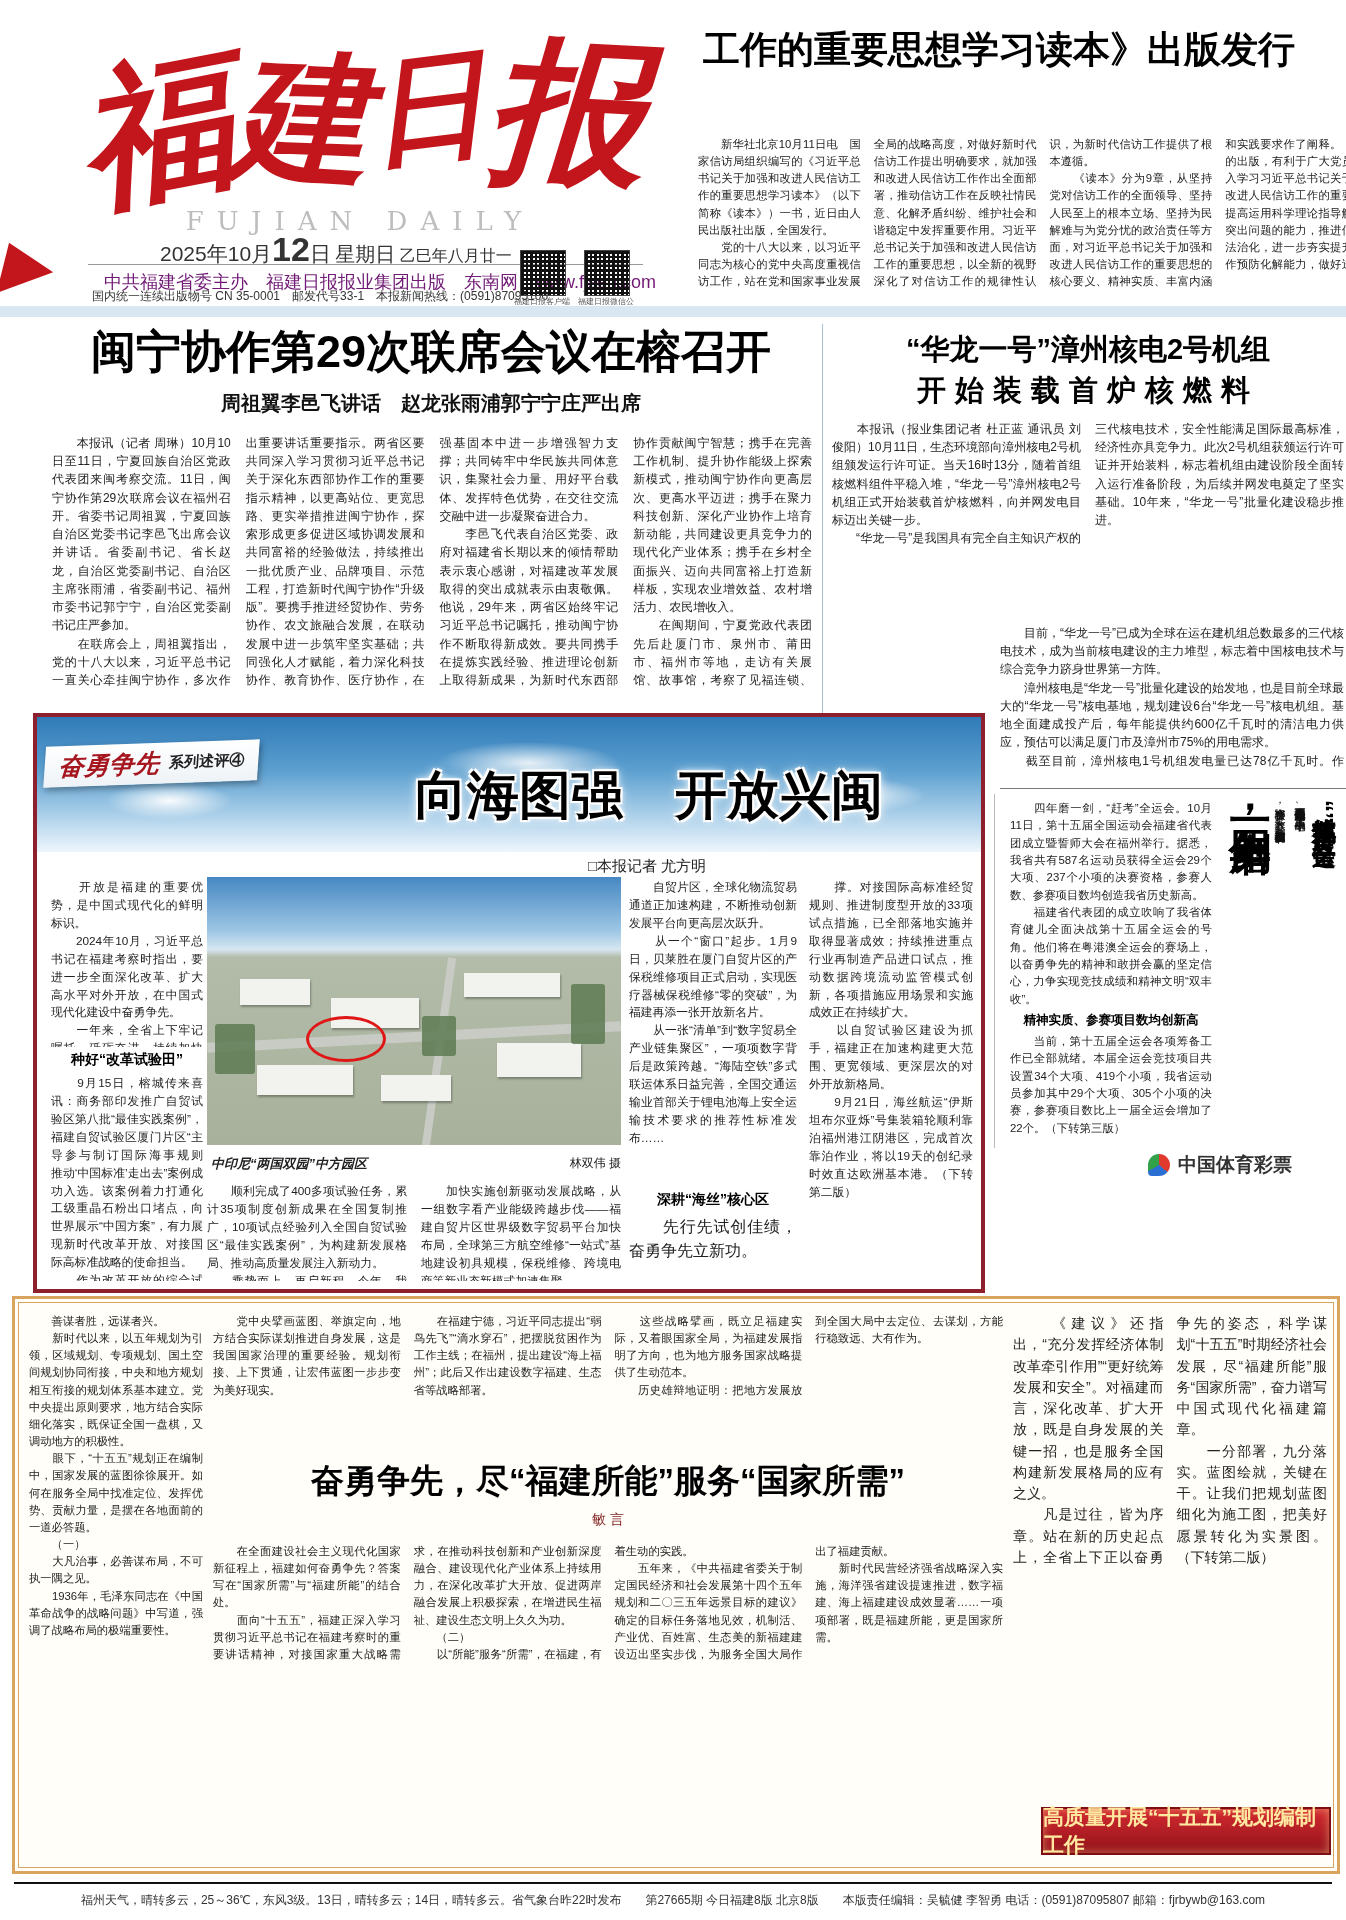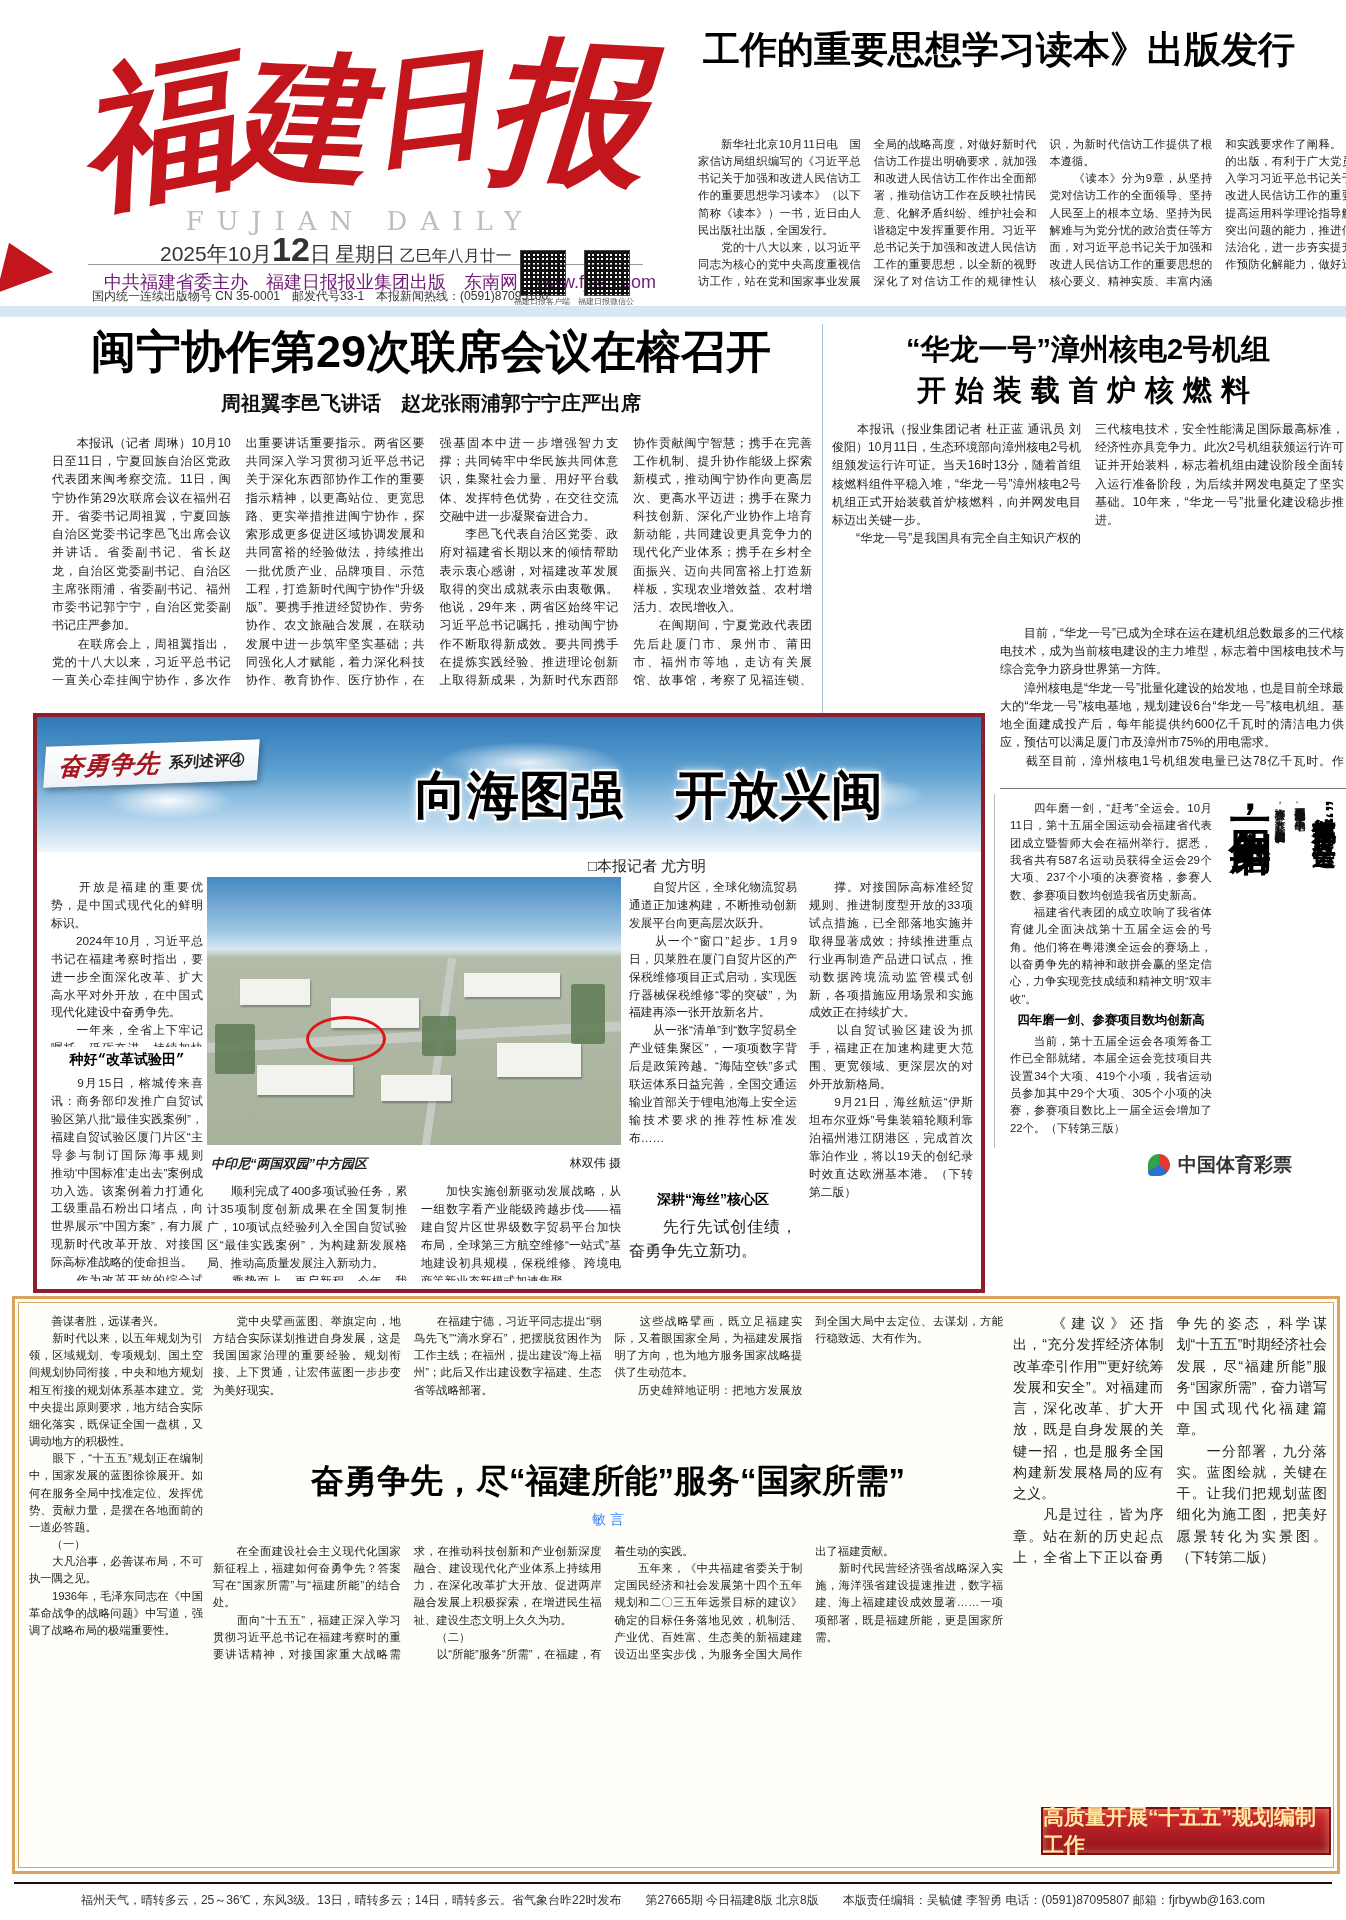--- a/index.html
+++ b/index.html
@@ -117,21 +117,21 @@
     <div class="abs ribbon" style="left:8px;top:26px;">
       <span class="script">奋勇争先</span>
       <span class="lab">系列述评④</span>
     </div>
     <div class="abs hl halo center" style="left:300px;top:44px;width:624px;font-size:52px;">向海图强　开放兴闽</div>
     <div class="abs center" style="left:280px;top:140px;width:660px;font-size:15px;color:#222;">□本报记者 尤方明</div>
 
     <div class="abs col" style="left:14px;top:162px;width:152px;height:168px;font-size:11.8px;">　　开放是福建的重要优势，是中国式现代化的鲜明标识。
 　　2024年10月，习近平总书记在福建考察时指出，要进一步全面深化改革、扩大高水平对外开放，在中国式现代化建设中奋勇争先。
 　　一年来，全省上下牢记嘱托、砥砺奋进，持续加快对外开放步伐，深入实施自贸试验区提升战略，深耕21世纪海上丝绸之路核心区建设，打好新时代“侨牌”，以更加开放的姿态拥抱世界、走向未来。</div>
-    <div class="abs subhead-s" style="left:14px;top:334px;width:152px;font-size:14px;font-family:Liberation Mono, monospace;">种好“改革试验田”</div>
+    <div class="abs subhead-s" style="left:14px;top:334px;width:152px;font-size:14px;">种好“改革试验田”</div>
     <div class="abs col" style="left:14px;top:358px;width:152px;height:206px;font-size:11.8px;">　　9月15日，榕城传来喜讯：商务部印发推广自贸试验区第八批“最佳实践案例”，福建自贸试验区厦门片区“主导参与制订国际海事规则　推动‘中国标准’走出去”案例成功入选。该案例着力打通化工级重晶石粉出口堵点，向世界展示“中国方案”，有力展现新时代改革开放、对接国际高标准战略的使命担当。
 　　作为改革开放的综合试验平台，自贸试验区以高水平开放为引领，大胆试、大胆闯、自主改，在开放中赢得主动、赢得未来。</div>
 
     <div class="abs photo" style="left:170px;top:160px;width:414px;height:268px;">
       <div class="road" style="left:0;top:58%;width:414px;height:10px;transform:rotate(-3deg);"></div>
       <div class="road" style="left:55%;top:30%;width:8px;height:190px;transform:rotate(8deg);"></div>
       <div class="bld" style="left:8%;top:38%;width:70px;height:26px;"></div>
       <div class="bld" style="left:30%;top:45%;width:88px;height:30px;"></div>
       <div class="bld" style="left:62%;top:36%;width:96px;height:24px;"></div>
       <div class="bld" style="left:70%;top:62%;width:84px;height:34px;"></div>
@@ -158,21 +158,21 @@
 　　以自贸试验区建设为抓手，福建正在加速构建更大范围、更宽领域、更深层次的对外开放新格局。
 　　9月21日，海丝航运“伊斯坦布尔亚烁”号集装箱轮顺利靠泊福州港江阴港区，完成首次靠泊作业，将以19天的创纪录时效直达欧洲基本港。（下转第二版）</div>
   </div>
 
   <div class="abs hrule" style="left:1000px;top:788px;width:346px;"></div>
   <div class="abs vrule" style="left:994px;top:794px;height:354px;background:#bbb;"></div>
 
   <div class="abs" style="left:1010px;top:800px;width:202px;height:350px;overflow:hidden;">
     <div class="col" style="font-size:11.4px;">　　四年磨一剑，“赶考”全运会。10月11日，第十五届全国运动会福建省代表团成立暨誓师大会在福州举行。据悉，我省共有587名运动员获得全运会29个大项、237个小项的决赛资格，参赛人数、参赛项目数均创造我省历史新高。
 　　福建省代表团的成立吹响了我省体育健儿全面决战第十五届全运会的号角。他们将在粤港澳全运会的赛场上，以奋勇争先的精神和敢拼会赢的坚定信心，力争实现竞技成绩和精神文明“双丰收”。</div>
-    <div class="subhead-s" style="font-size:12.5px;margin:4px 0;">四年磨一剑、参赛项目数均创新高</div>
+    <div class="subhead-s" style="font-size:12.5px;margin:4px 0;">精神实质、参赛项目数均创新高</div>
     <div class="col" style="font-size:11.4px;">　　当前，第十五届全运会各项筹备工作已全部就绪。本届全运会竞技项目共设置34个大项、419个小项，我省运动员参加其中29个大项、305个小项的决赛，参赛项目数比上一届全运会增加了22个。（下转第三版）</div>
   </div>
 
   <div class="abs vert hl" style="left:1222px;top:798px;height:350px;font-size:42px;">四年磨一剑，</div>
   <div class="abs vert" style="left:1272px;top:800px;height:346px;font-size:11px;color:#111;">决赛参赛资格，参赛人数、参赛项目数均创造我省历史新高——</div>
   <div class="abs vert" style="left:1292px;top:800px;height:346px;font-size:11px;color:#111;">五百八十七名运动员获得第十五届全运会二十九个大项、二百三十七个小项的</div>
   <div class="abs vert hl" style="left:1308px;top:800px;height:348px;font-size:24px;">福建体育健儿“赶考”全运会</div>
 
   <div class="abs" style="left:1148px;top:1152px;display:flex;align-items:center;gap:8px;">
     <span class="lot-ico"></span>
@@ -186,21 +186,21 @@
 　　（一）
 　　大凡治事，必善谋布局，不可执一隅之见。
 　　1936年，毛泽东同志在《中国革命战争的战略问题》中写道，强调了战略布局的极端重要性。</div>
 
     <div class="abs col" style="left:198px;top:14px;width:790px;height:136px;font-size:11.3px;column-count:4;column-gap:13px;">　　党中央擘画蓝图、举旗定向，地方结合实际谋划推进自身发展，这是我国国家治理的重要经验。规划衔接、上下贯通，让宏伟蓝图一步步变为美好现实。
 　　在福建宁德，习近平同志提出“弱鸟先飞”“滴水穿石”，把摆脱贫困作为工作主线；在福州，提出建设“海上福州”；此后又作出建设数字福建、生态省等战略部署。
 　　这些战略擘画，既立足福建实际，又着眼国家全局，为福建发展指明了方向，也为地方服务国家战略提供了生动范本。
 　　历史雄辩地证明：把地方发展放到全国大局中去定位、去谋划，方能行稳致远、大有作为。</div>
 
     <div class="abs hl center" style="left:198px;top:160px;width:790px;font-size:33px;">奋勇争先，尽“福建所能”服务“国家所需”</div>
-    <div class="abs center" style="left:198px;top:212px;width:790px;font-size:14px;color:#3b82f6;">敏 言</div>
+    <div class="abs center" style="left:198px;top:212px;width:790px;font-size:14px;color:#7f1d1d;">敏 言</div>
 
     <div class="abs col" style="left:198px;top:244px;width:790px;height:312px;font-size:11.3px;column-count:4;column-gap:13px;">　　在全面建设社会主义现代化国家新征程上，福建如何奋勇争先？答案写在“国家所需”与“福建所能”的结合处。
 　　面向“十五五”，福建正深入学习贯彻习近平总书记在福建考察时的重要讲话精神，对接国家重大战略需求，在推动科技创新和产业创新深度融合、建设现代化产业体系上持续用力，在深化改革扩大开放、促进两岸融合发展上积极探索，在增进民生福祉、建设生态文明上久久为功。
 　　（二）
 　　以“所能”服务“所需”，在福建，有着生动的实践。
 　　五年来，《中共福建省委关于制定国民经济和社会发展第十四个五年规划和二〇三五年远景目标的建议》确定的目标任务落地见效，机制活、产业优、百姓富、生态美的新福建建设迈出坚实步伐，为服务全国大局作出了福建贡献。
 　　新时代民营经济强省战略深入实施，海洋强省建设提速推进，数字福建、海上福建建设成效显著……一项项部署，既是福建所能，更是国家所需。</div>
 
     <div class="abs col" style="left:998px;top:14px;width:314px;height:486px;font-size:14px;column-count:2;column-gap:13px;">　　《建议》还指出，“充分发挥经济体制改革牵引作用”“更好统筹发展和安全”。对福建而言，深化改革、扩大开放，既是自身发展的关键一招，也是服务全国构建新发展格局的应有之义。
 　　凡是过往，皆为序章。站在新的历史起点上，全省上下正以奋勇争先的姿态，科学谋划“十五五”时期经济社会发展，尽“福建所能”服务“国家所需”，奋力谱写中国式现代化福建篇章。

